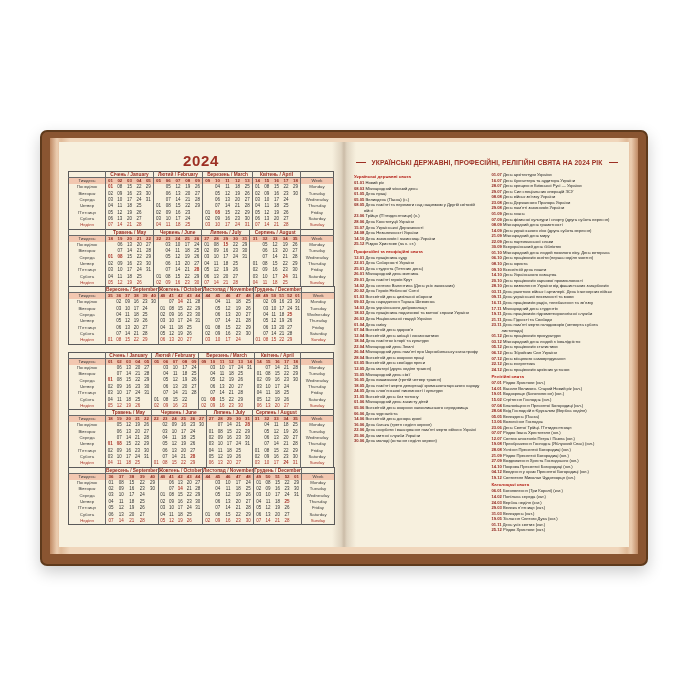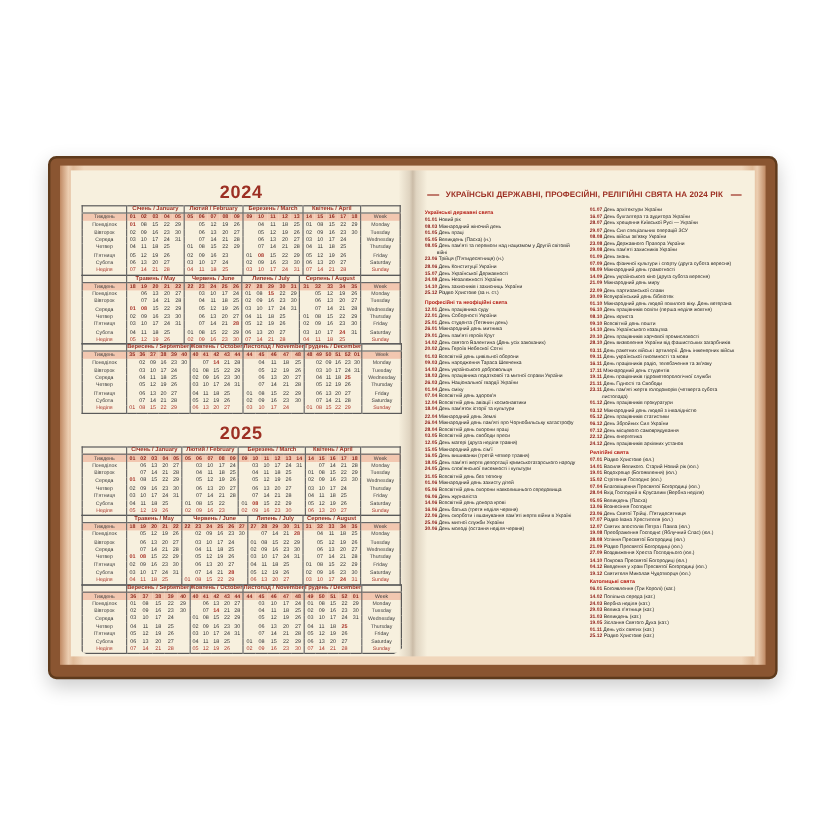--- a/index.html
+++ b/index.html
@@ -691,21 +691,20 @@
                       <td class="day">22</td>
                       <td class="day">29</td>
                       <td class="day"></td>
                       <td class="lblen">Sunday</td>
                     </tr>
                   </tbody>
                 </table>
               </div>
           </div>
           <div class="yearblock yearblock2">
-            <div class="ytitle">2025</div>
             <div class="groups">
                 <table class="cal">
                   <tbody>
                     <tr class="namerow">
                       <td class="lblua"></td>
                       <td class="mname" colspan="5">Січень / January</td>
                       <td class="mname" colspan="5">Лютий / February</td>
                       <td class="mname" colspan="6">Березень / March</td>
                       <td class="mname" colspan="5">Квітень / April</td>
                       <td class="lblen"></td>

